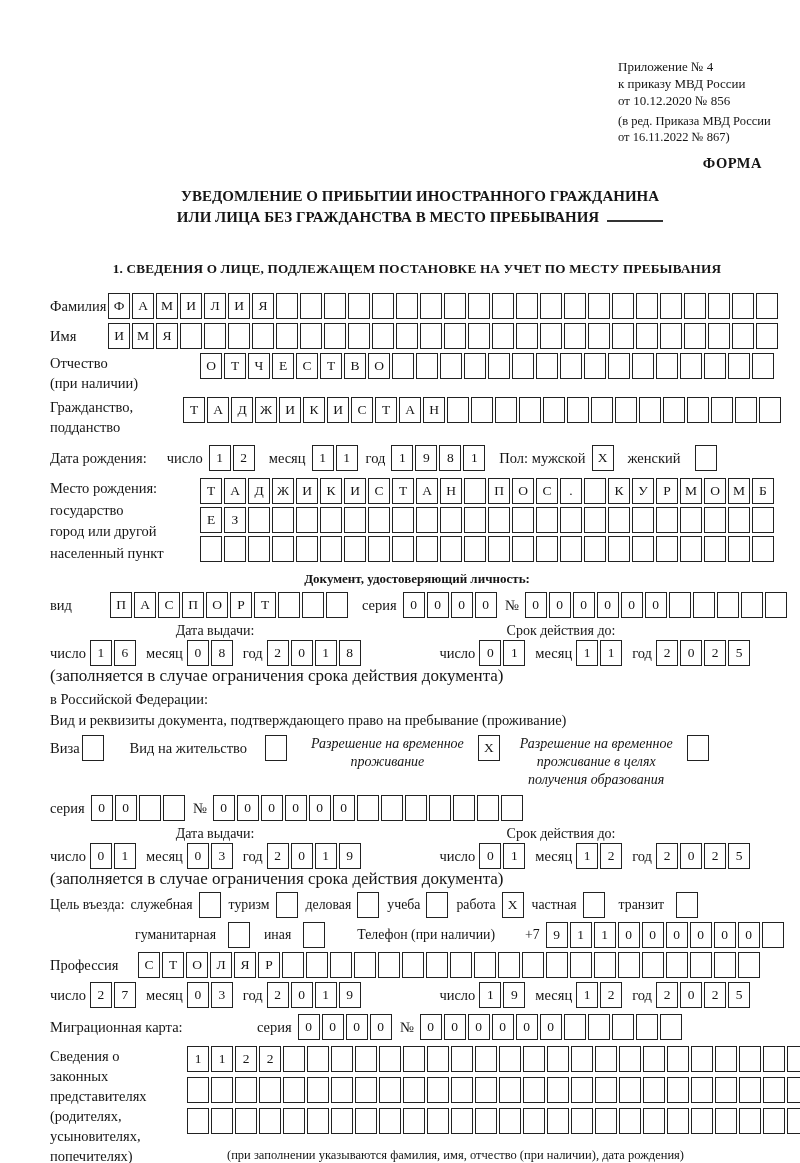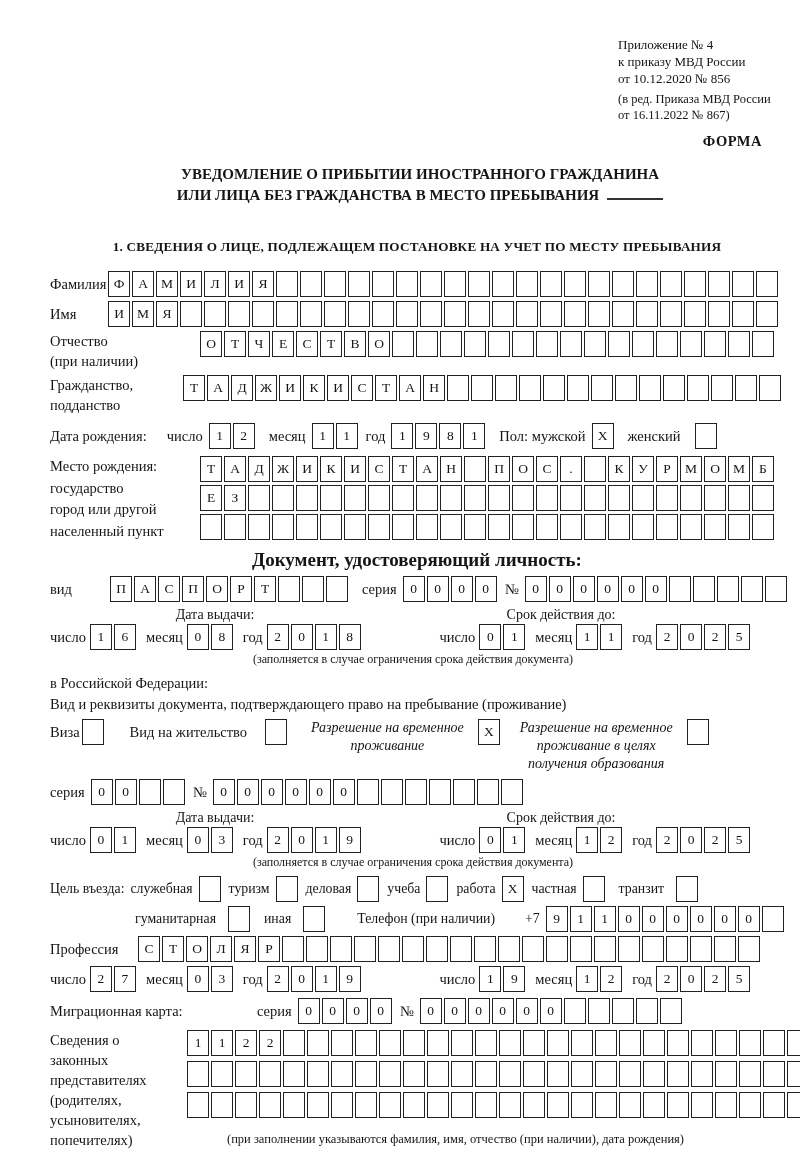--- a/index.html
+++ b/index.html
@@ -2,21 +2,21 @@
 <html><head>
 <meta charset="utf-8">
 <style>
   * { margin:0; padding:0; box-sizing:border-box; }
   html,body { background:#fff; }
   body {
     width:800px; height:1163px;
     font-family:"Liberation Serif","DejaVu Serif",serif;
     color:#151515; overflow:hidden;
   }
-  .page { position:relative; width:800px; height:1163px; padding:36px 10px 0 50px; background:#fff; }
+  .page { position:relative; width:800px; height:1163px; padding:58px 10px 0 50px; background:#fff; }
 
   .annex { margin-left:568px; font-size:13px; line-height:17px; }
   .annex-l { white-space:nowrap; }
   .annex-g2 { margin-top:4px; font-size:12.5px; line-height:16px; }
 
   .forma { text-align:right; padding-right:28px; font-weight:bold; font-size:14.5px; margin-top:10px; letter-spacing:.5px; }
 
   .title-block { text-align:center; font-weight:bold; font-size:15px; line-height:21px; margin-top:14px; }
   .title-underline { display:inline-block; width:56px; border-bottom:2.2px solid #333; height:14px; margin-left:8px; }
 
@@ -28,37 +28,37 @@
   .lbl-col { flex-shrink:0; font-size:14.5px; line-height:20px; }
   .cells { white-space:nowrap; flex-shrink:0; font-size:0; }
   .cell {
     display:inline-block; width:22px; height:26px;
     border:1.6px solid #222; margin-right:2px;
     text-align:center; font-size:13.5px; line-height:23px;
     vertical-align:top; background:#fff;
   }
   .cellrow { margin-bottom:3px; }
 
-  .doc-header { text-align:center; font-weight:bold; font-size:19px; margin:7px 0 5px -6px; }
+  .doc-header { text-align:center; font-weight:bold; font-size:13px; margin:7px 0 5px -6px; }
 
   .ilbl { font-size:14.5px; line-height:26px; white-space:nowrap; }
   .m-l6 { margin-left:6px; } .m-r6 { margin-right:6px; }
   .m-l12 { margin-left:12px; } .m-l20 { margin-left:20px; } .m-l30 { margin-left:30px; }
 
   .dualhead { display:flex; font-size:14px; line-height:17px;justify-content:center; }
   .dh-left { width:330px; text-align:center; }
   .dh-right { flex:1; text-align:center; padding-right:48px; }
 
   .daterow { display:flex; align-items:flex-start; margin-top:1px; margin-bottom:2px; }
   .dgroup { display:flex; align-items:flex-start; }
   .dgroup-right { margin-left:auto; margin-right:38px; }
   .dgroup .ilbl { margin-right:4px; margin-left:8px; }
   .dgroup .ilbl:first-child { margin-left:0; }
 
-  .note { text-align:center; padding-right:14px; font-size:12px; line-height:15px; margin-bottom:6px; }
+  .note { text-align:left; padding-right:14px; font-size:17px; line-height:15px; margin-bottom:6px; }
 
   .resdoc { font-size:14.5px; line-height:21px; }
 
   .chkrow { display:flex; align-items:flex-start; margin-top:4px; margin-bottom:6px; }
   .chk-item { display:flex; align-items:flex-start; }
   .chk-text { font-size:14px; line-height:18px; text-align:center;font-style:italic; }
   .chk-text-l { font-size:14.5px; line-height:26px; white-space:nowrap; }
 
   .purpose-row { display:flex; align-items:flex-start; margin-bottom:4px; font-size:13.8px; }
   .purpose-row .ilbl { font-size:13.8px; }

